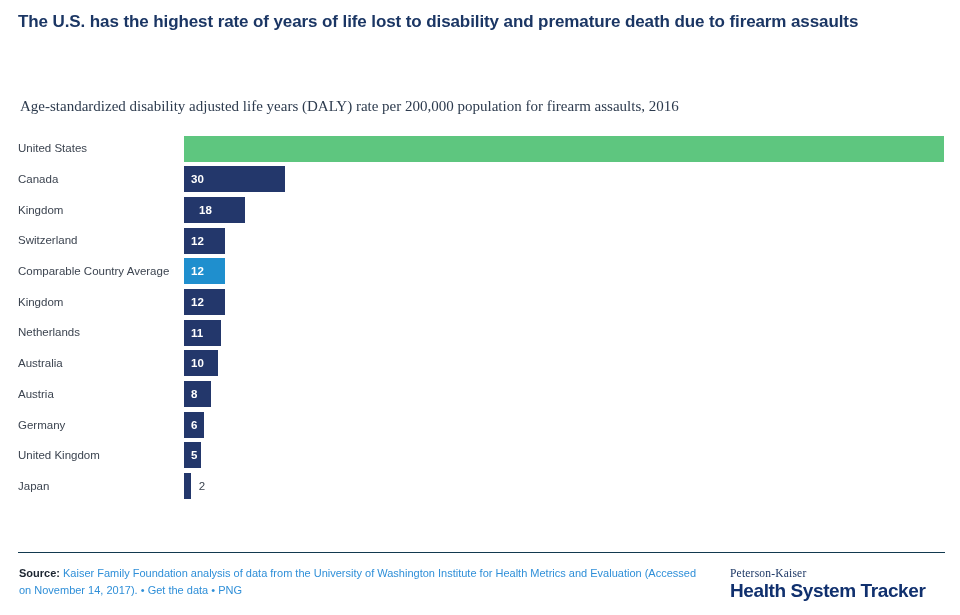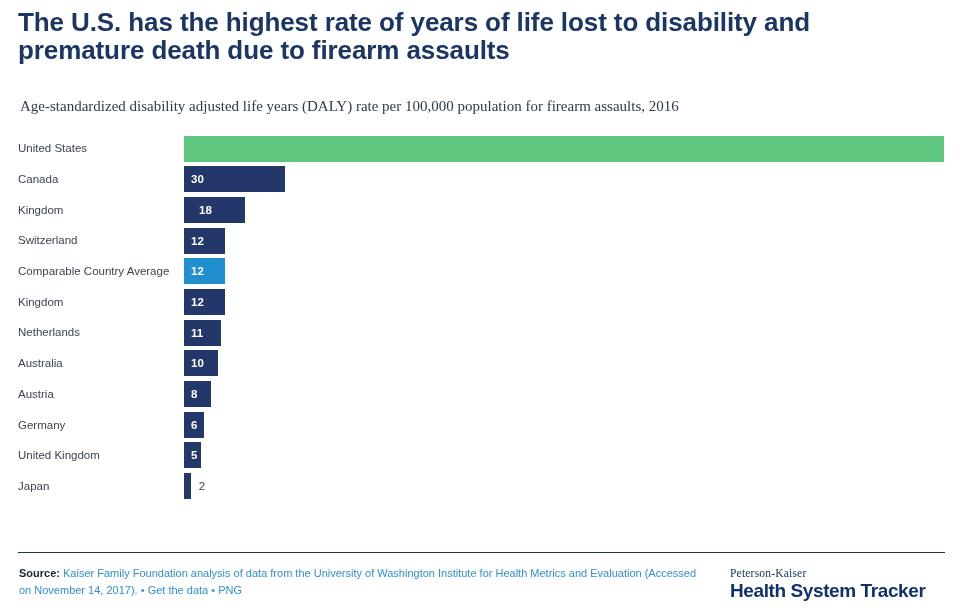--- a/index.html
+++ b/index.html
@@ -8,21 +8,21 @@
     background:#ffffff;
     font-family:"Liberation Sans", sans-serif;
     overflow:hidden;
   }
   .page { position:relative; width:960px; height:615px; }
 
   
   .title {
     position:absolute;
     left:18px; top:8px; width:924px;
-    font-size:26px;
+    font-size:17px;
     font-weight:bold;
     line-height:28px;
     color:#1b3664;
     letter-spacing:-0.1px;
   }
 
   
   .subtitle {
     position:absolute;
     left:20px; top:96px; width:920px;
@@ -131,21 +131,21 @@
     line-height:22px;
   }
 </style>
 </head>
 <body>
 
 <div class="page">
 
   <h1 class="title">The U.S. has the highest rate of years of life lost to disability and premature death due to firearm assaults</h1>
 
-  <div class="subtitle">Age-standardized disability adjusted life years (DALY) rate per 100,000 population for firearm assaults, 2016</div>
+  <div class="subtitle">Age-standardized disability adjusted life years (DALY) rate per 200,000 population for firearm assaults, 2016</div>
 
   <div class="chart">
       <div class="row">
         <div class="cat-label">United States</div>
         <div class="bar-track">
           <div class="bar green" style="width: 760px;"></div>
           <div class="bar-value inside-dark" style="left: 0px;">225</div>
         </div>
       </div>
       <div class="row">

